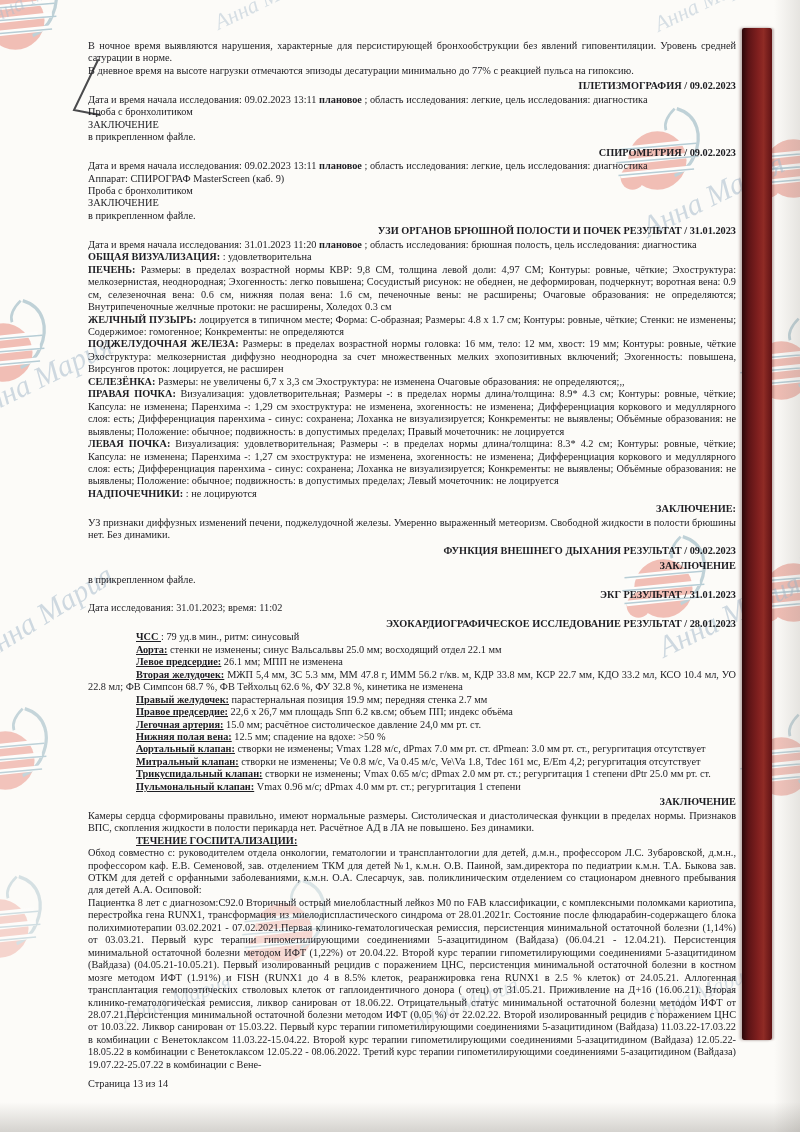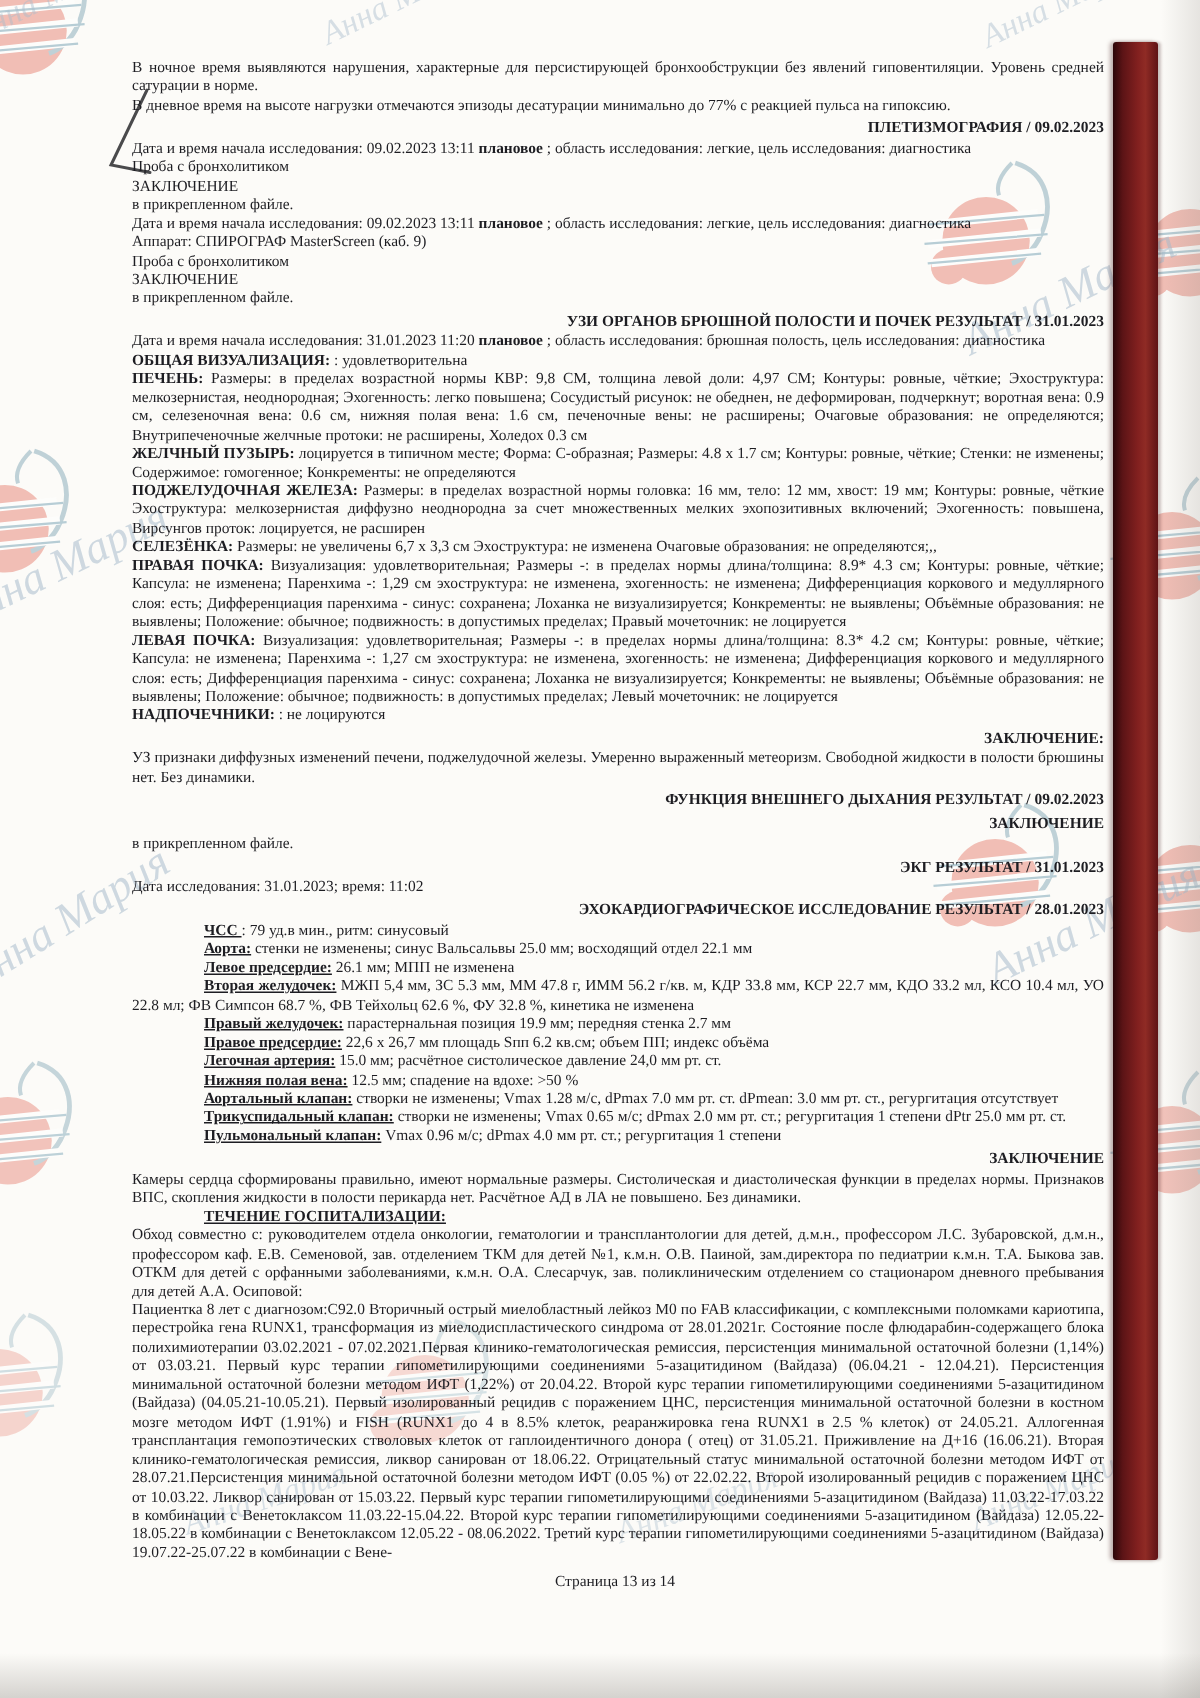--- a/index.html
+++ b/index.html
@@ -5,21 +5,21 @@
   html,body{margin:0;padding:0;}
   body{width:800px;height:1132px;overflow:hidden;background:#e9e7e3;}
   .page{position:relative;width:800px;height:1132px;background:#fcfbf8;overflow:hidden;
         font-family:"Liberation Serif","DejaVu Serif",serif;color:#1d1d22;}
   
   .doc{position:absolute;left:88px;top:40px;width:648px;z-index:2;
        font-size:10.3px;line-height:12.45px;letter-spacing:0;}
   .blk{margin:0;}
   .p{text-align:justify;}
   .h{text-align:right;font-weight:bold;margin:3px 0 1px 0;}
-  .pagenum{text-align:center;padding-right:4px;margin-top:7px;}
+  .pagenum{text-align:left;padding-right:4px;margin-top:7px;}
   .b{font-weight:bold;}
   .u{text-decoration:underline;margin-left:48px;}
   
   .stripe{position:absolute;top:28px;right:28px;width:30px;height:1012px;z-index:3;
           background:linear-gradient(to right,#2c0709 0%,#5c1416 22%,#82201f 55%,#8f2b25 72%,#5f1315 100%);
           box-shadow:-2px 0 3px rgba(60,20,20,.35), 2px 0 2px rgba(60,20,20,.25);
           border-radius:2px;}
   .right-edge{position:absolute;top:0;right:0;width:26px;height:100%;z-index:1;
           background:linear-gradient(to left,rgba(140,135,128,.20),rgba(140,135,128,0));}
   .bottom-shade{position:absolute;left:0;bottom:0;width:100%;height:30px;z-index:4;
@@ -104,20 +104,21 @@
   </svg>
 
   <div class="doc">
       <div class="blk p"><span>В ночное время выявляются нарушения, характерные для персистирующей бронхообструкции без явлений гиповентиляции. Уровень средней сатурации в норме.</span></div>
       <div class="blk p"><span>В дневное время на высоте нагрузки отмечаются эпизоды десатурации минимально до 77% с реакцией пульса на гипоксию.</span></div>
       <div class="blk h"><span class="b">ПЛЕТИЗМОГРАФИЯ / 09.02.2023</span></div>
       <div class="blk p"><span>Дата и время начала исследования: 09.02.2023 13:11 </span><span class="b">плановое</span><span> ; область исследования: легкие, цель исследования: диагностика</span></div>
       <div class="blk p"><span>Проба с бронхолитиком</span></div>
       <div class="blk p"><span>ЗАКЛЮЧЕНИЕ</span></div>
       <div class="blk p"><span>в прикрепленном файле.</span></div>
+      <div class="blk h"><span class="b">СПИРОМЕТРИЯ / 09.02.2023</span></div>
       <div class="blk p"><span>Дата и время начала исследования: 09.02.2023 13:11 </span><span class="b">плановое</span><span> ; область исследования: легкие, цель исследования: диагностика</span></div>
       <div class="blk p"><span>Аппарат: СПИРОГРАФ MasterScreen (каб. 9)</span></div>
       <div class="blk p"><span>Проба с бронхолитиком</span></div>
       <div class="blk p"><span>ЗАКЛЮЧЕНИЕ</span></div>
       <div class="blk p"><span>в прикрепленном файле.</span></div>
       <div class="blk h"><span class="b">УЗИ ОРГАНОВ БРЮШНОЙ ПОЛОСТИ И ПОЧЕК РЕЗУЛЬТАТ / 31.01.2023</span></div>
       <div class="blk p"><span>Дата и время начала исследования: 31.01.2023 11:20 </span><span class="b">плановое</span><span> ; область исследования: брюшная полость, цель исследования: диагностика</span></div>
       <div class="blk p"><span class="b">ОБЩАЯ ВИЗУАЛИЗАЦИЯ:</span><span> : удовлетворительна</span></div>
       <div class="blk p"><span class="b">ПЕЧЕНЬ: </span><span>Размеры: в пределах возрастной нормы КВР: 9,8 СМ, толщина левой доли: 4,97 СМ; Контуры: ровные, чёткие; Эхоструктура: мелкозернистая, неоднородная; Эхогенность: легко повышена; Сосудистый рисунок: не обеднен, не деформирован, подчеркнут; воротная вена: 0.9 см, селезеночная вена: 0.6 см, нижняя полая вена: 1.6 см, печеночные вены: не расширены; Очаговые образования: не определяются; Внутрипеченочные желчные протоки: не расширены, Холедох 0.3 см</span></div>
       <div class="blk p"><span class="b">ЖЕЛЧНЫЙ ПУЗЫРЬ: </span><span>лоцируется в типичном месте; Форма: С-образная; Размеры: 4.8 х 1.7 см; Контуры: ровные, чёткие; Стенки: не изменены; Содержимое: гомогенное; Конкременты: не определяются</span></div>
@@ -136,20 +137,21 @@
       <div class="blk h"><span class="b">ЭХОКАРДИОГРАФИЧЕСКОЕ ИССЛЕДОВАНИЕ РЕЗУЛЬТАТ / 28.01.2023</span></div>
       <div class="blk p"><span class="b u">ЧСС </span><span>: 79 уд.в мин., ритм: синусовый</span></div>
       <div class="blk p"><span class="b u">Аорта:</span><span> стенки не изменены; синус Вальсальвы 25.0 мм; восходящий отдел 22.1 мм</span></div>
       <div class="blk p"><span class="b u">Левое предсердие:</span><span> 26.1 мм; МПП не изменена</span></div>
       <div class="blk p"><span class="b u">Вторая желудочек:</span><span> МЖП 5,4 мм, ЗС 5.3 мм, ММ 47.8 г, ИММ 56.2 г/кв. м, КДР 33.8 мм, КСР 22.7 мм, КДО 33.2 мл, КСО 10.4 мл, УО 22.8 мл; ФВ Симпсон 68.7 %, ФВ Тейхольц 62.6 %, ФУ 32.8 %, кинетика не изменена</span></div>
       <div class="blk p"><span class="b u">Правый желудочек:</span><span> парастернальная позиция 19.9 мм; передняя стенка 2.7 мм</span></div>
       <div class="blk p"><span class="b u">Правое предсердие:</span><span> 22,6 х 26,7 мм площадь Sпп 6.2 кв.см; объем ПП; индекс объёма</span></div>
       <div class="blk p"><span class="b u">Легочная артерия:</span><span> 15.0 мм; расчётное систолическое давление 24,0 мм рт. ст.</span></div>
       <div class="blk p"><span class="b u">Нижняя полая вена:</span><span> 12.5 мм; спадение на вдохе: &gt;50 %</span></div>
       <div class="blk p"><span class="b u">Аортальный клапан:</span><span> створки не изменены; Vmax 1.28 м/с, dPmax 7.0 мм рт. ст. dPmean: 3.0 мм рт. ст., регургитация отсутствует</span></div>
+      <div class="blk p"><span class="b u">Митральный клапан:</span><span> створки не изменены; Ve 0.8 м/с, Va 0.45 м/с, Ve\Va 1.8, Tdec 161 мс, E/Em 4,2; регургитация отсутствует</span></div>
       <div class="blk p"><span class="b u">Трикуспидальный клапан:</span><span> створки не изменены; Vmax 0.65 м/с; dPmax 2.0 мм рт. ст.; регургитация 1 степени dPtr 25.0 мм рт. ст.</span></div>
       <div class="blk p"><span class="b u">Пульмональный клапан:</span><span> Vmax 0.96 м/с; dPmax 4.0 мм рт. ст.; регургитация 1 степени</span></div>
       <div class="blk h"><span class="b">ЗАКЛЮЧЕНИЕ</span></div>
       <div class="blk p"><span>Камеры сердца сформированы правильно, имеют нормальные размеры. Систолическая и диастолическая функции в пределах нормы. Признаков ВПС, скопления жидкости в полости перикарда нет. Расчётное АД в ЛА не повышено. Без динамики.</span></div>
       <div class="blk p"><span class="b u">ТЕЧЕНИЕ ГОСПИТАЛИЗАЦИИ:</span></div>
       <div class="blk p"><span>Обход совместно с: руководителем отдела онкологии, гематологии и трансплантологии для детей, д.м.н., профессором Л.С. Зубаровской, д.м.н., профессором каф. Е.В. Семеновой, зав. отделением ТКМ для детей №1, к.м.н. О.В. Паиной, зам.директора по педиатрии к.м.н. Т.А. Быкова зав. ОТКМ для детей с орфанными заболеваниями, к.м.н. О.А. Слесарчук, зав. поликлиническим отделением со стационаром дневного пребывания для детей  А.А. Осиповой:</span></div>
       <div class="blk p"><span>Пациентка 8 лет с диагнозом:С92.0 Вторичный острый миелобластный лейкоз М0 по FAB классификации, с комплексными поломками кариотипа, перестройка гена RUNX1, трансформация из миелодиспластического синдрома от 28.01.2021г. Состояние после флюдарабин-содержащего блока полихимиотерапии 03.02.2021 - 07.02.2021.Первая клинико-гематологическая ремиссия, персистенция минимальной остаточной болезни (1,14%) от 03.03.21. Первый курс терапии гипометилирующими соединениями 5-азацитидином (Вайдаза) (06.04.21 - 12.04.21). Персистенция минимальной остаточной болезни методом ИФТ (1,22%) от 20.04.22. Второй курс терапии гипометилирующими соединениями 5-азацитидином (Вайдаза) (04.05.21-10.05.21). Первый изолированный рецидив с поражением ЦНС, персистенция минимальной остаточной болезни в костном мозге методом ИФТ (1.91%) и FISH (RUNX1 до 4 в 8.5% клеток, реаранжировка гена RUNX1 в 2.5 % клеток) от 24.05.21. Аллогенная трансплантация гемопоэтических стволовых клеток от гаплоидентичного донора ( отец) от 31.05.21. Приживление на Д+16 (16.06.21). Вторая клинико-гематологическая ремиссия, ликвор санирован от 18.06.22. Отрицательный статус минимальной остаточной болезни методом ИФТ от 28.07.21.Персистенция минимальной остаточной болезни методом ИФТ (0.05 %) от 22.02.22. Второй изолированный рецидив с поражением ЦНС от 10.03.22. Ликвор санирован от 15.03.22. Первый курс терапии гипометилирующими соединениями 5-азацитидином (Вайдаза) 11.03.22-17.03.22 в комбинации с Венетоклаксом 11.03.22-15.04.22. Второй курс терапии гипометилирующими соединениями 5-азацитидином (Вайдаза) 12.05.22-18.05.22 в комбинации с Венетоклаксом 12.05.22 - 08.06.2022. Третий курс терапии гипометилирующими соединениями 5-азацитидином (Вайдаза) 19.07.22-25.07.22 в комбинации с Вене-</span></div>
       <div class="blk pagenum"><span>Страница 13 из 14</span></div>
     </div>
 

